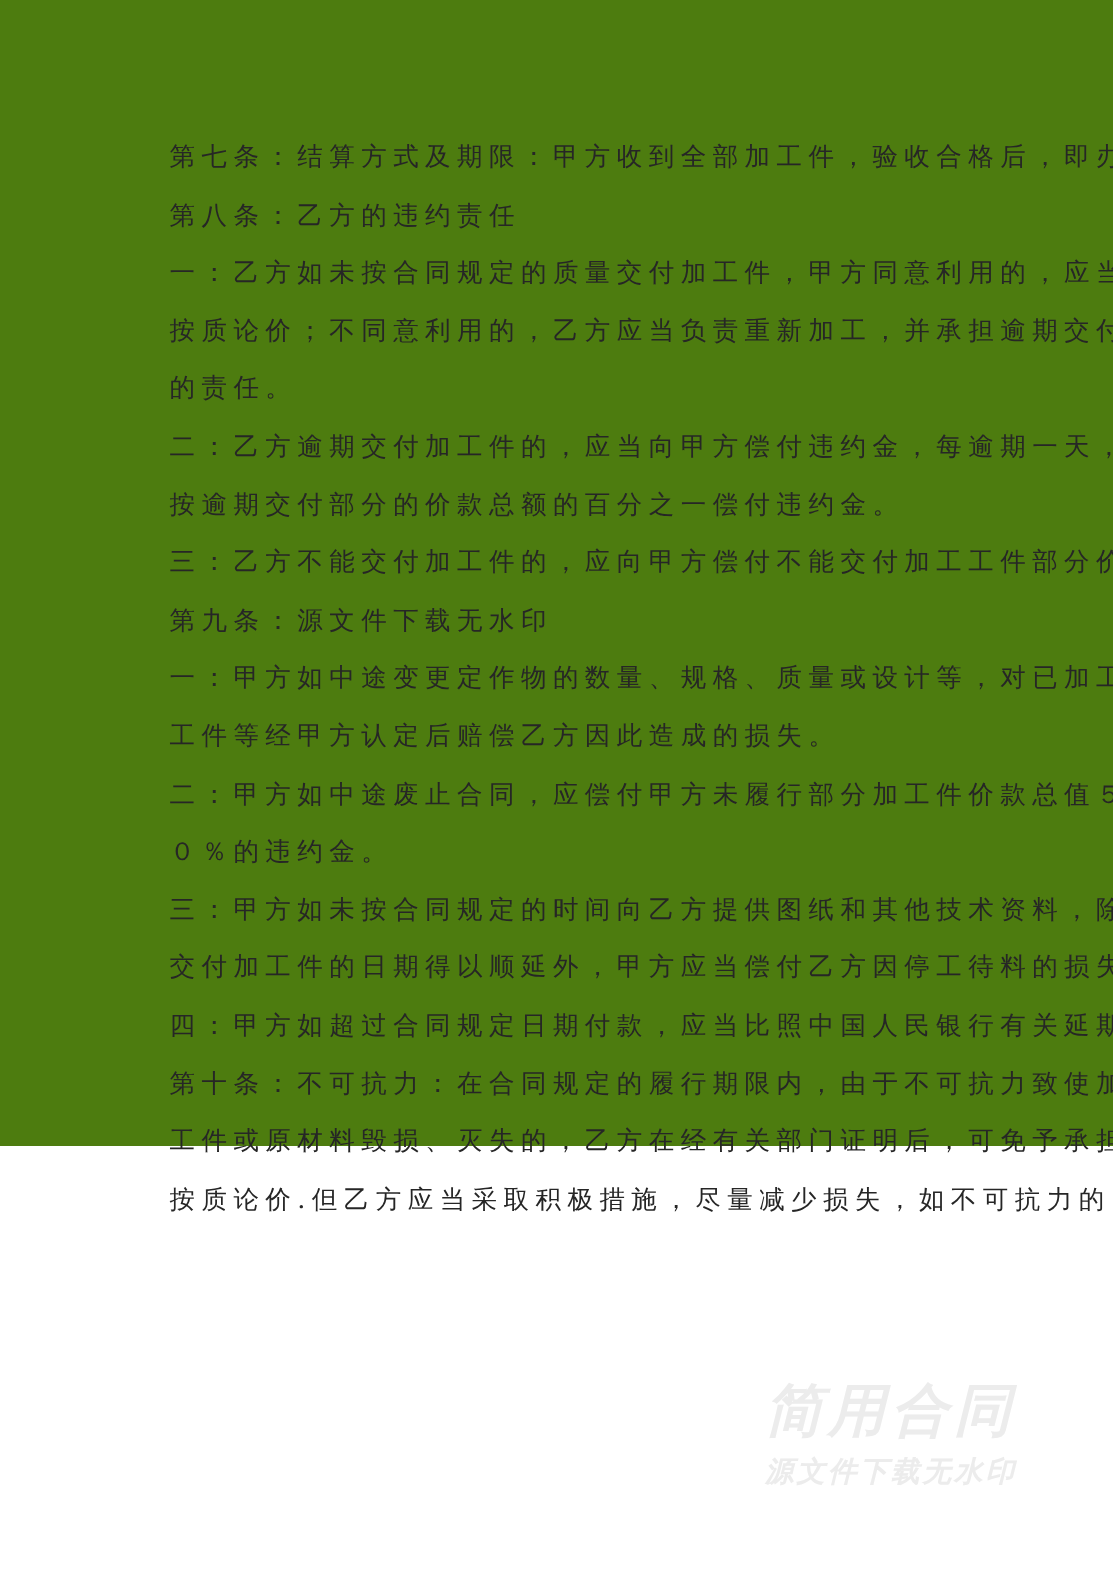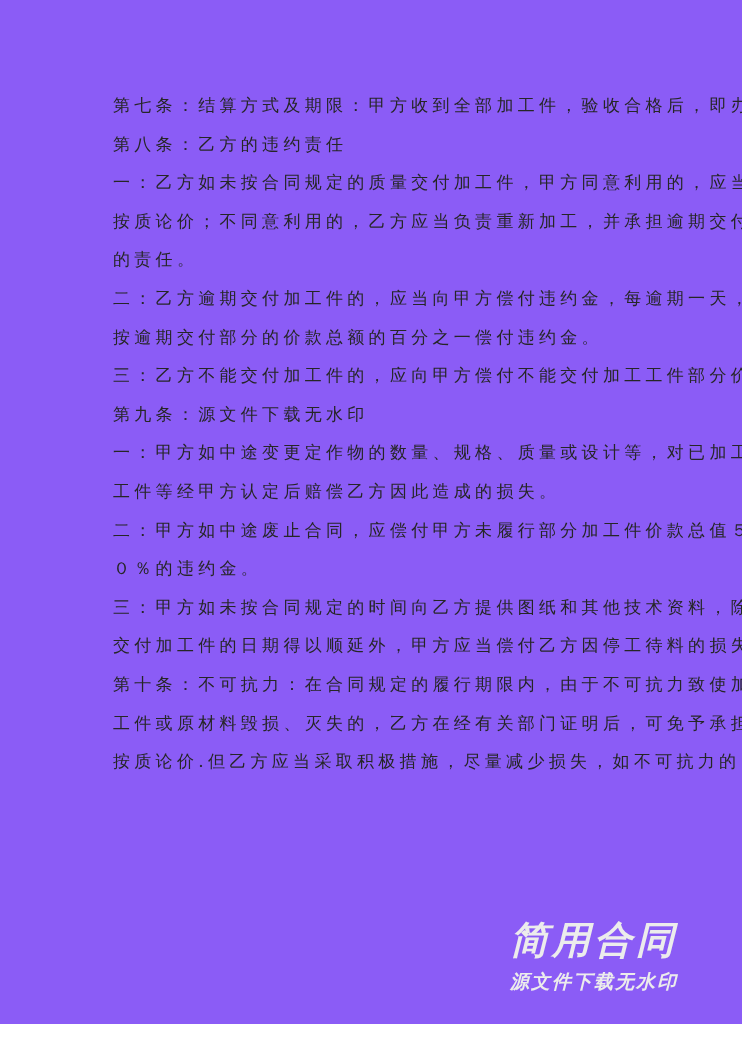--- a/index.html
+++ b/index.html
@@ -12,22 +12,22 @@
       height: 1049px;
       position: relative;
       overflow: hidden;
       font-family: "DejaVu Serif", "Liberation Serif", serif;
       color: #2a2a2a;
     }
     .page {
       position: absolute;
       left: 0; top: 0;
       width: 742px;
-      height: 1024px;
-      background: #8b5cf6;
+      height: 764px;
+      background: #4d7c0f;
     }
     .content {
       position: absolute;
       left: 113px;
       top: 90px;
       width: 530px;
     }
     .line {
       display: block;
       height: 38.6px;
@@ -80,20 +80,21 @@
     <span class="line">二：乙方逾期交付加工件的，应当向甲方偿付违约金，每逾期一天，</span>
     <span class="line">按逾期交付部分的价款总额的百分之一偿付违约金。</span>
     <span class="line">三：乙方不能交付加工件的，应向甲方偿付不能交付加工工件部分价</span>
     <span class="line">第九条：源文件下载无水印</span>
     <span class="line">一：甲方如中途变更定作物的数量、规格、质量或设计等，对已加工</span>
     <span class="line">工件等经甲方认定后赔偿乙方因此造成的损失。</span>
     <span class="line">二：甲方如中途废止合同，应偿付甲方未履行部分加工件价款总值５</span>
     <span class="line">０％的违约金。</span>
     <span class="line">三：甲方如未按合同规定的时间向乙方提供图纸和其他技术资料，除</span>
     <span class="line">交付加工件的日期得以顺延外，甲方应当偿付乙方因停工待料的损失。</span>
+    <span class="line">四：甲方如超过合同规定日期付款，应当比照中国人民银行有关延期</span>
     <span class="line">第十条：不可抗力：在合同规定的履行期限内，由于不可抗力致使加</span>
     <span class="line">工件或原材料毁损、灭失的，乙方在经有关部门证明后，可免予承担</span>
     <span class="line">按质论价.但乙方应当采取积极措施，尽量减少损失，如不可抗力的</span>
   </div>
 
   <div class="watermark">
     <span class="wm-main">简用合同</span>
     <span class="wm-sub">源文件下载无水印</span>
   </div>
 </div>

